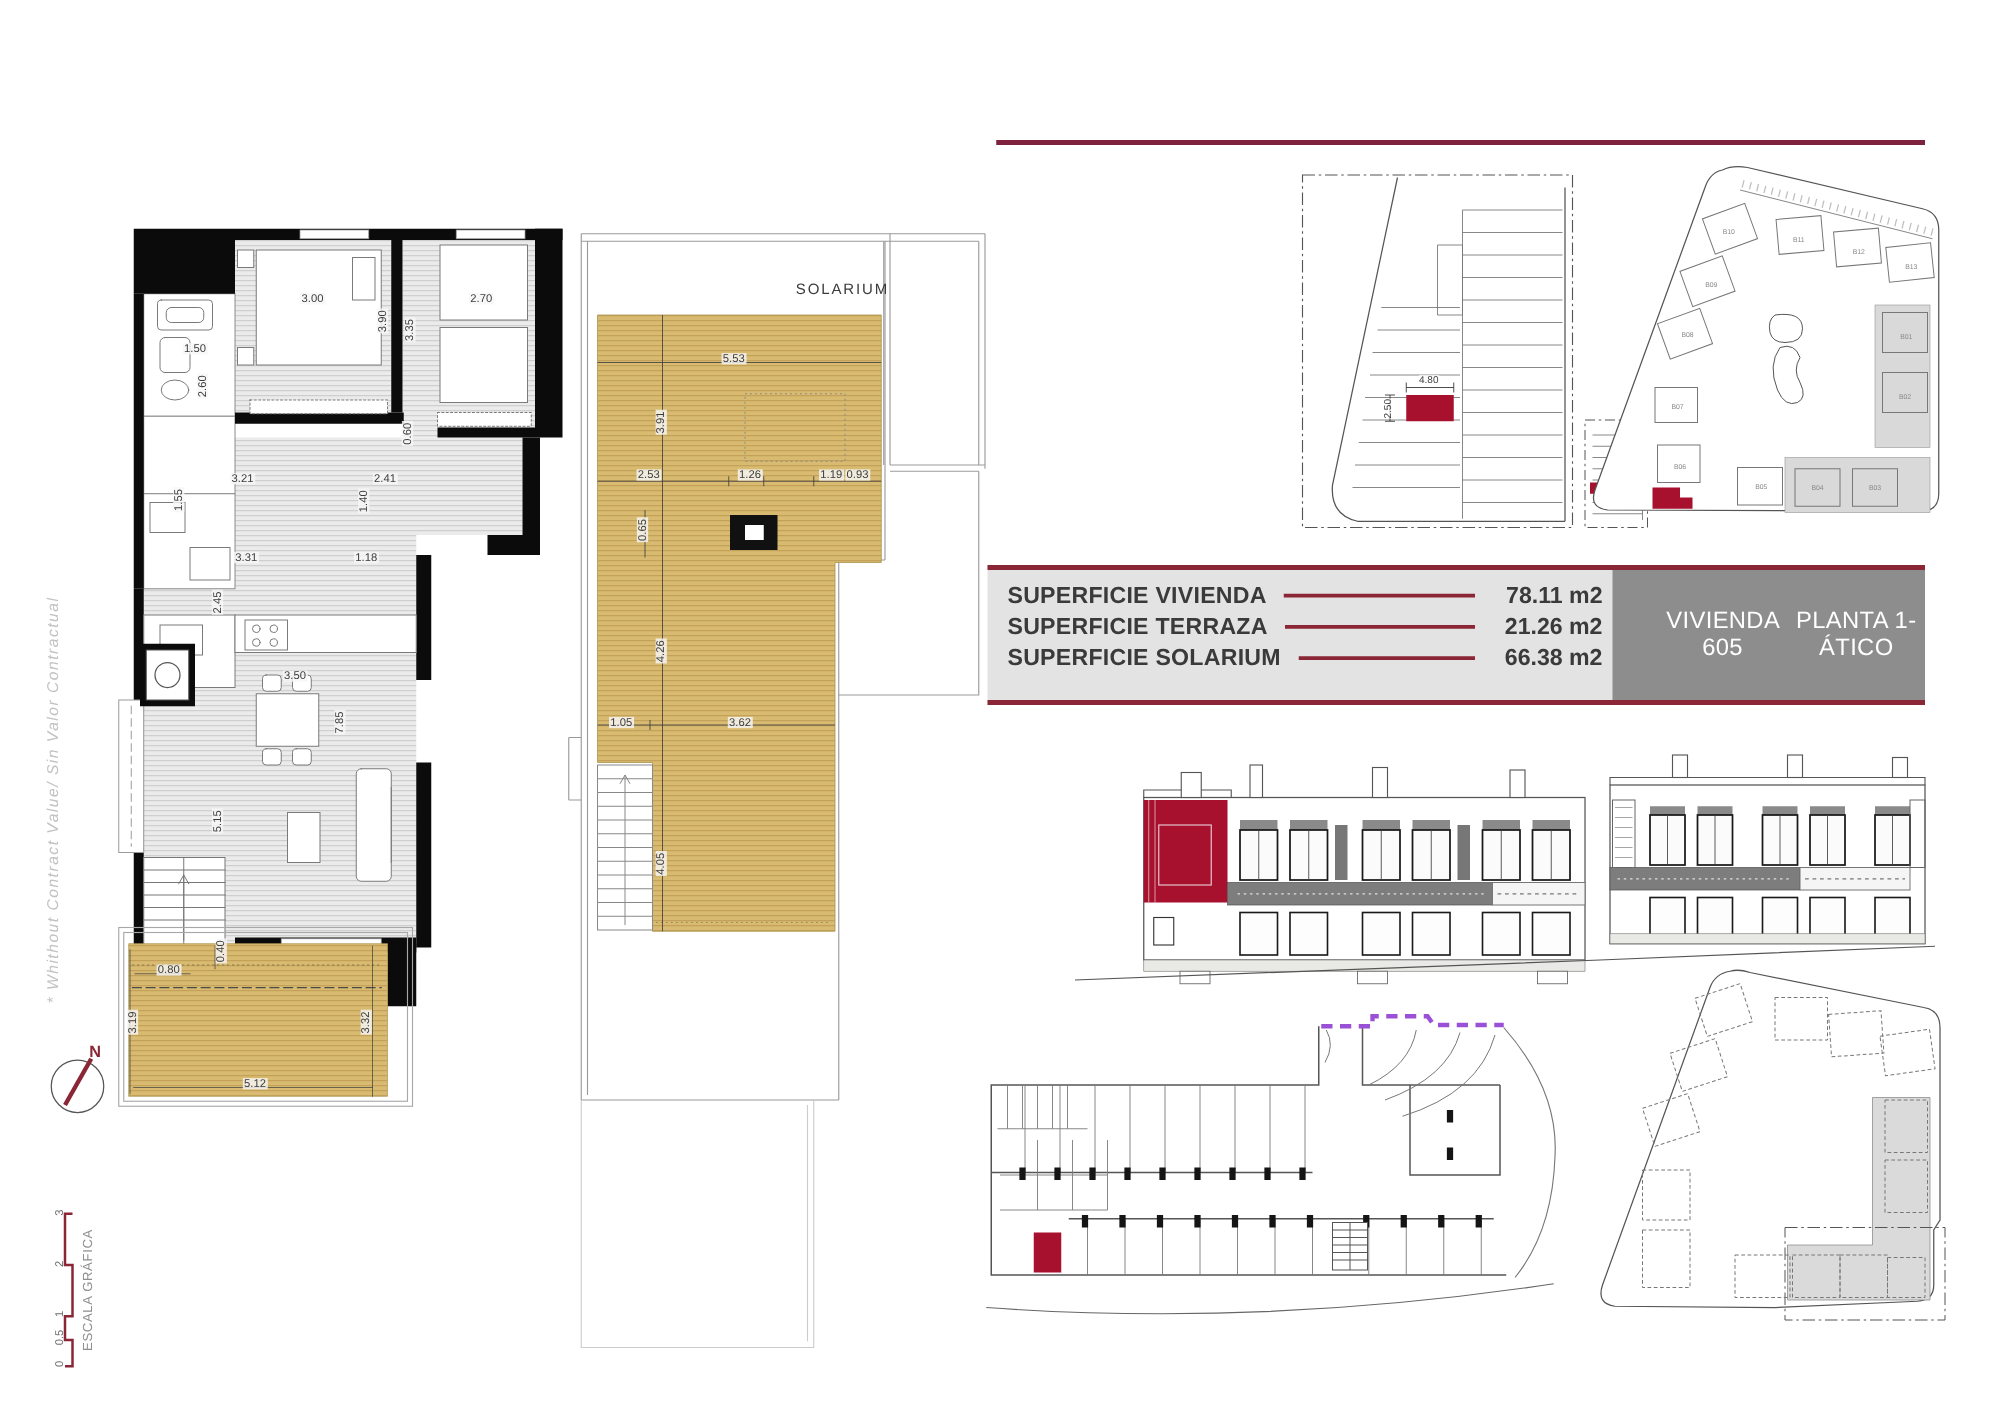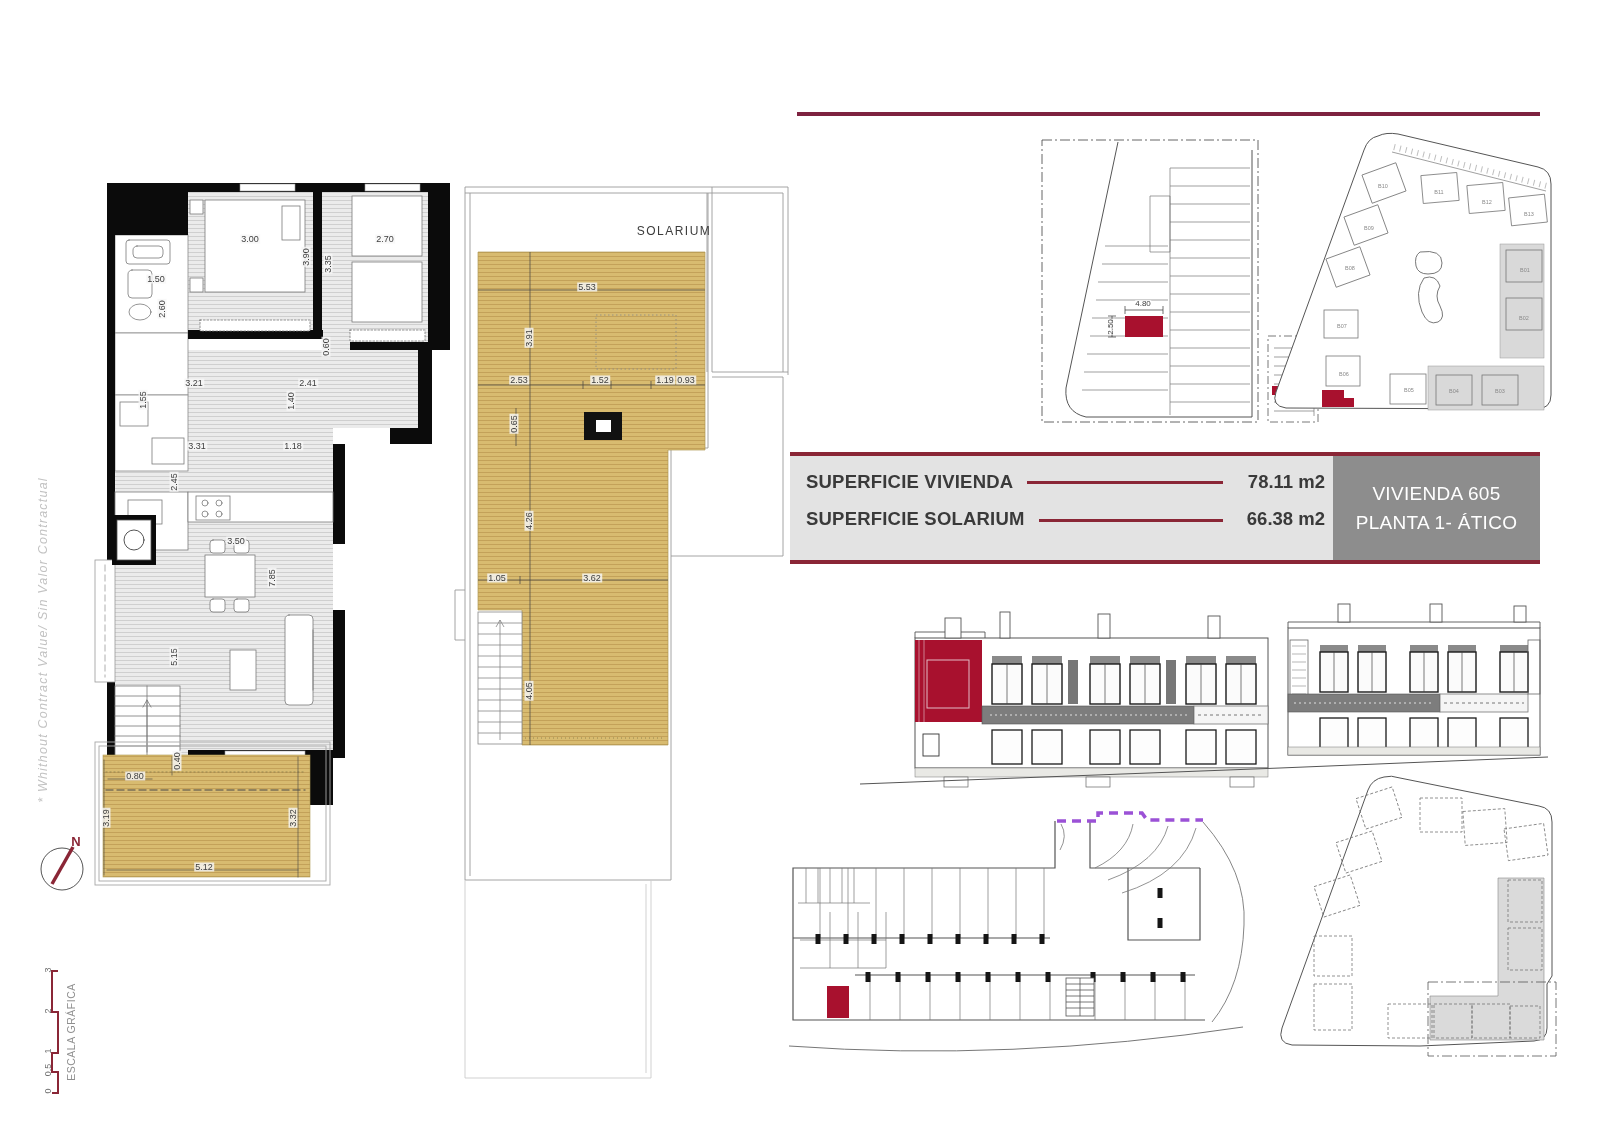--- a/index.html
+++ b/index.html
@@ -18,22 +18,22 @@
   
   .top-rule{position:absolute;left:797px;top:112px;width:743px;height:4px;background:#7E2240;z-index:4;}
   
   .summary{position:absolute;left:790px;top:452px;width:750px;height:104px;background:#E3E3E3;
            border-top:4px solid #8A2636;border-bottom:4px solid #8A2636;display:flex;z-index:5;box-sizing:content-box;}
   .summary-rows{flex:1;padding:7px 8px 22px 16px;display:flex;flex-direction:column;justify-content:space-around;}
   .srow{display:flex;align-items:center;font-weight:700;font-size:18.5px;color:#3a3a3a;}
   .slabel{white-space:nowrap;letter-spacing:.2px;}
   .sline{flex:1;height:3px;background:#8A2636;margin:2px 16px 0 14px;}
   .svalue{width:86px;text-align:right;white-space:nowrap;}
-  .unit-box{width:207px;background:#8D8D8D;color:#ffffff;display:flex;flex-direction:column;justify-content:center;
-            align-items:center;gap:7px;font-size:19px;letter-spacing:.3px;text-align:center;}
+  .unit-box{width:207px;background:#8D8D8D;color:#ffffff;display:flex;justify-content:center;
+            align-items:center;gap:7px;font-size:19px;letter-spacing:.3px;text-align:center;padding-left:43px;}
 </style>
 </head>
 <body>
 
 <svg width="1600" height="1130" viewBox="0 0 1600 1130">
   <defs>
     <pattern id="hatchRoom" width="4" height="4" patternUnits="userSpaceOnUse">
       <rect width="4" height="4" fill="#ebebeb"></rect>
         <line x1="0" y1="0.5" x2="4" y2="0.5" stroke="#cfcfcf" stroke-width="1"></line>
     </pattern>
@@ -357,20 +357,25 @@
 <div class="top-rule"></div>
 
 <div class="summary">
   <div class="summary-rows">
     <div class="srow">
       <span class="slabel">SUPERFICIE VIVIENDA</span>
       <span class="sline"></span>
       <span class="svalue">78.11 m2</span>
     </div>
     <div class="srow">
+      <span class="slabel">SUPERFICIE TERRAZA</span>
+      <span class="sline"></span>
+      <span class="svalue">21.26 m2</span>
+    </div>
+    <div class="srow">
       <span class="slabel">SUPERFICIE SOLARIUM</span>
       <span class="sline"></span>
       <span class="svalue">66.38 m2</span>
     </div>
   </div>
   <div class="unit-box">
     <div>VIVIENDA 605</div>
     <div>PLANTA 1- ÁTICO</div>
   </div>
 </div>
@@ -395,21 +400,21 @@
     <span class="ann fp_dim" style="left: 174px; top: 657px; transform: translate(-50%, -50%) rotate(-90deg);">5.15</span>
     <span class="ann fp_dim" style="left: 135px; top: 776px; transform: translate(-50%, -50%);">0.80</span>
     <span class="ann fp_dim" style="left: 177px; top: 761px; transform: translate(-50%, -50%) rotate(-90deg);">0.40</span>
     <span class="ann fp_dim" style="left: 106px; top: 818px; transform: translate(-50%, -50%) rotate(-90deg);">3.19</span>
     <span class="ann fp_dim" style="left: 293px; top: 818px; transform: translate(-50%, -50%) rotate(-90deg);">3.32</span>
     <span class="ann fp_dim" style="left: 204px; top: 867px; transform: translate(-50%, -50%);">5.12</span>
     <span class="ann sol_title" style="left: 674px; top: 231px; transform: translate(-50%, -50%);">SOLARIUM</span>
     <span class="ann sol_dim" style="left: 587px; top: 287px; transform: translate(-50%, -50%);">5.53</span>
     <span class="ann sol_dim" style="left: 529px; top: 338px; transform: translate(-50%, -50%) rotate(-90deg);">3.91</span>
     <span class="ann sol_dim" style="left: 519px; top: 380px; transform: translate(-50%, -50%);">2.53</span>
-    <span class="ann sol_dim" style="left: 600px; top: 380px; transform: translate(-50%, -50%);">1.52</span>
+    <span class="ann sol_dim" style="left: 600px; top: 380px; transform: translate(-50%, -50%);">1.26</span>
     <span class="ann sol_dim" style="left: 641px; top: 380px; transform: translate(-50%, -50%); margin-left: 24px;">1.19</span>
     <span class="ann sol_dim" style="left: 686px; top: 380px; transform: translate(-50%, -50%);">0.93</span>
     <span class="ann sol_dim" style="left: 514px; top: 424px; transform: translate(-50%, -50%) rotate(-90deg);">0.65</span>
     <span class="ann sol_dim" style="left: 529px; top: 521px; transform: translate(-50%, -50%) rotate(-90deg);">4.26</span>
     <span class="ann sol_dim" style="left: 497px; top: 578px; transform: translate(-50%, -50%);">1.05</span>
     <span class="ann sol_dim" style="left: 592px; top: 578px; transform: translate(-50%, -50%);">3.62</span>
     <span class="ann sol_dim" style="left: 529px; top: 691px; transform: translate(-50%, -50%) rotate(-90deg);">4.05</span>
     <span class="ann park_dim" style="left: 1143px; top: 304px; transform: translate(-50%, -50%);">4.80</span>
     <span class="ann park_dim" style="left: 1111px; top: 327px; transform: translate(-50%, -50%) rotate(-90deg);">2.50</span>
     <span class="ann site_label" style="left: 1383px; top: 187px; transform: translate(-50%, -50%);">B10</span>

